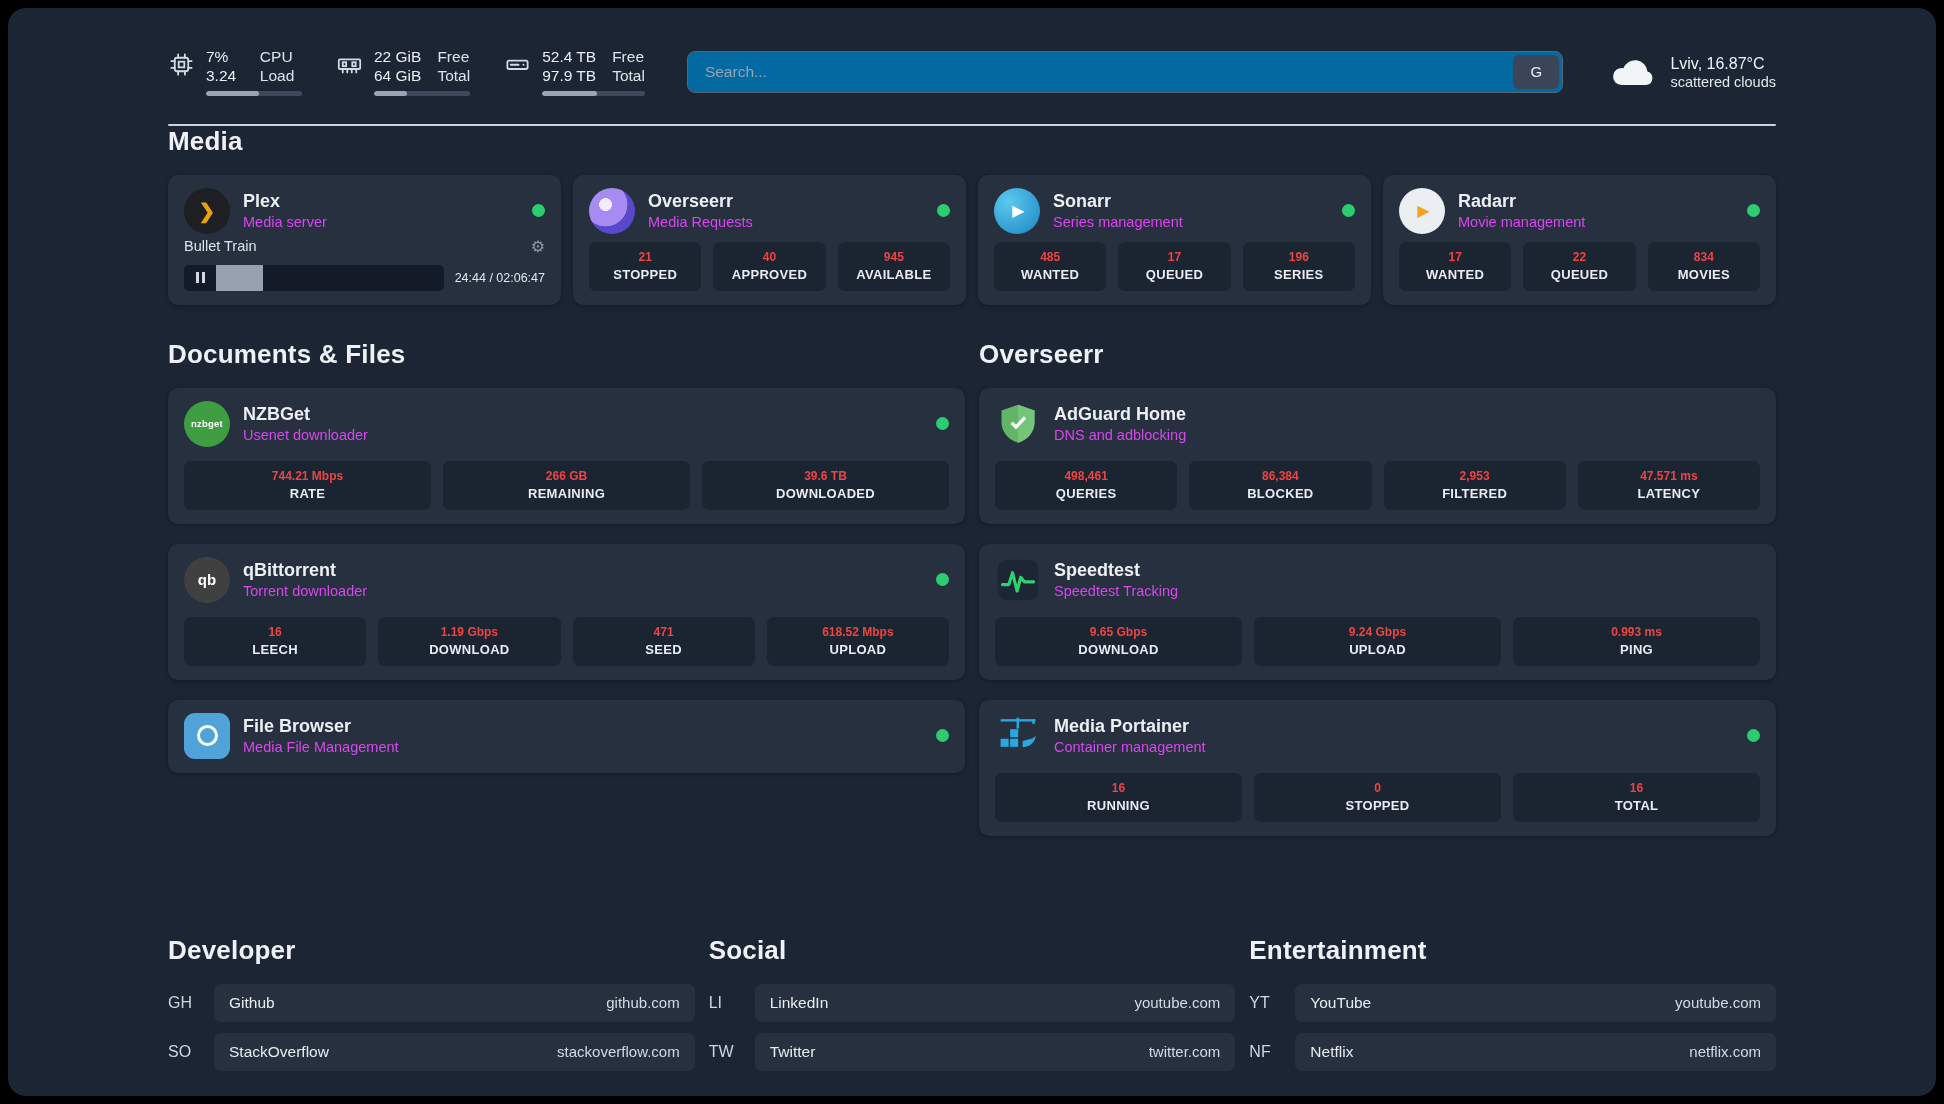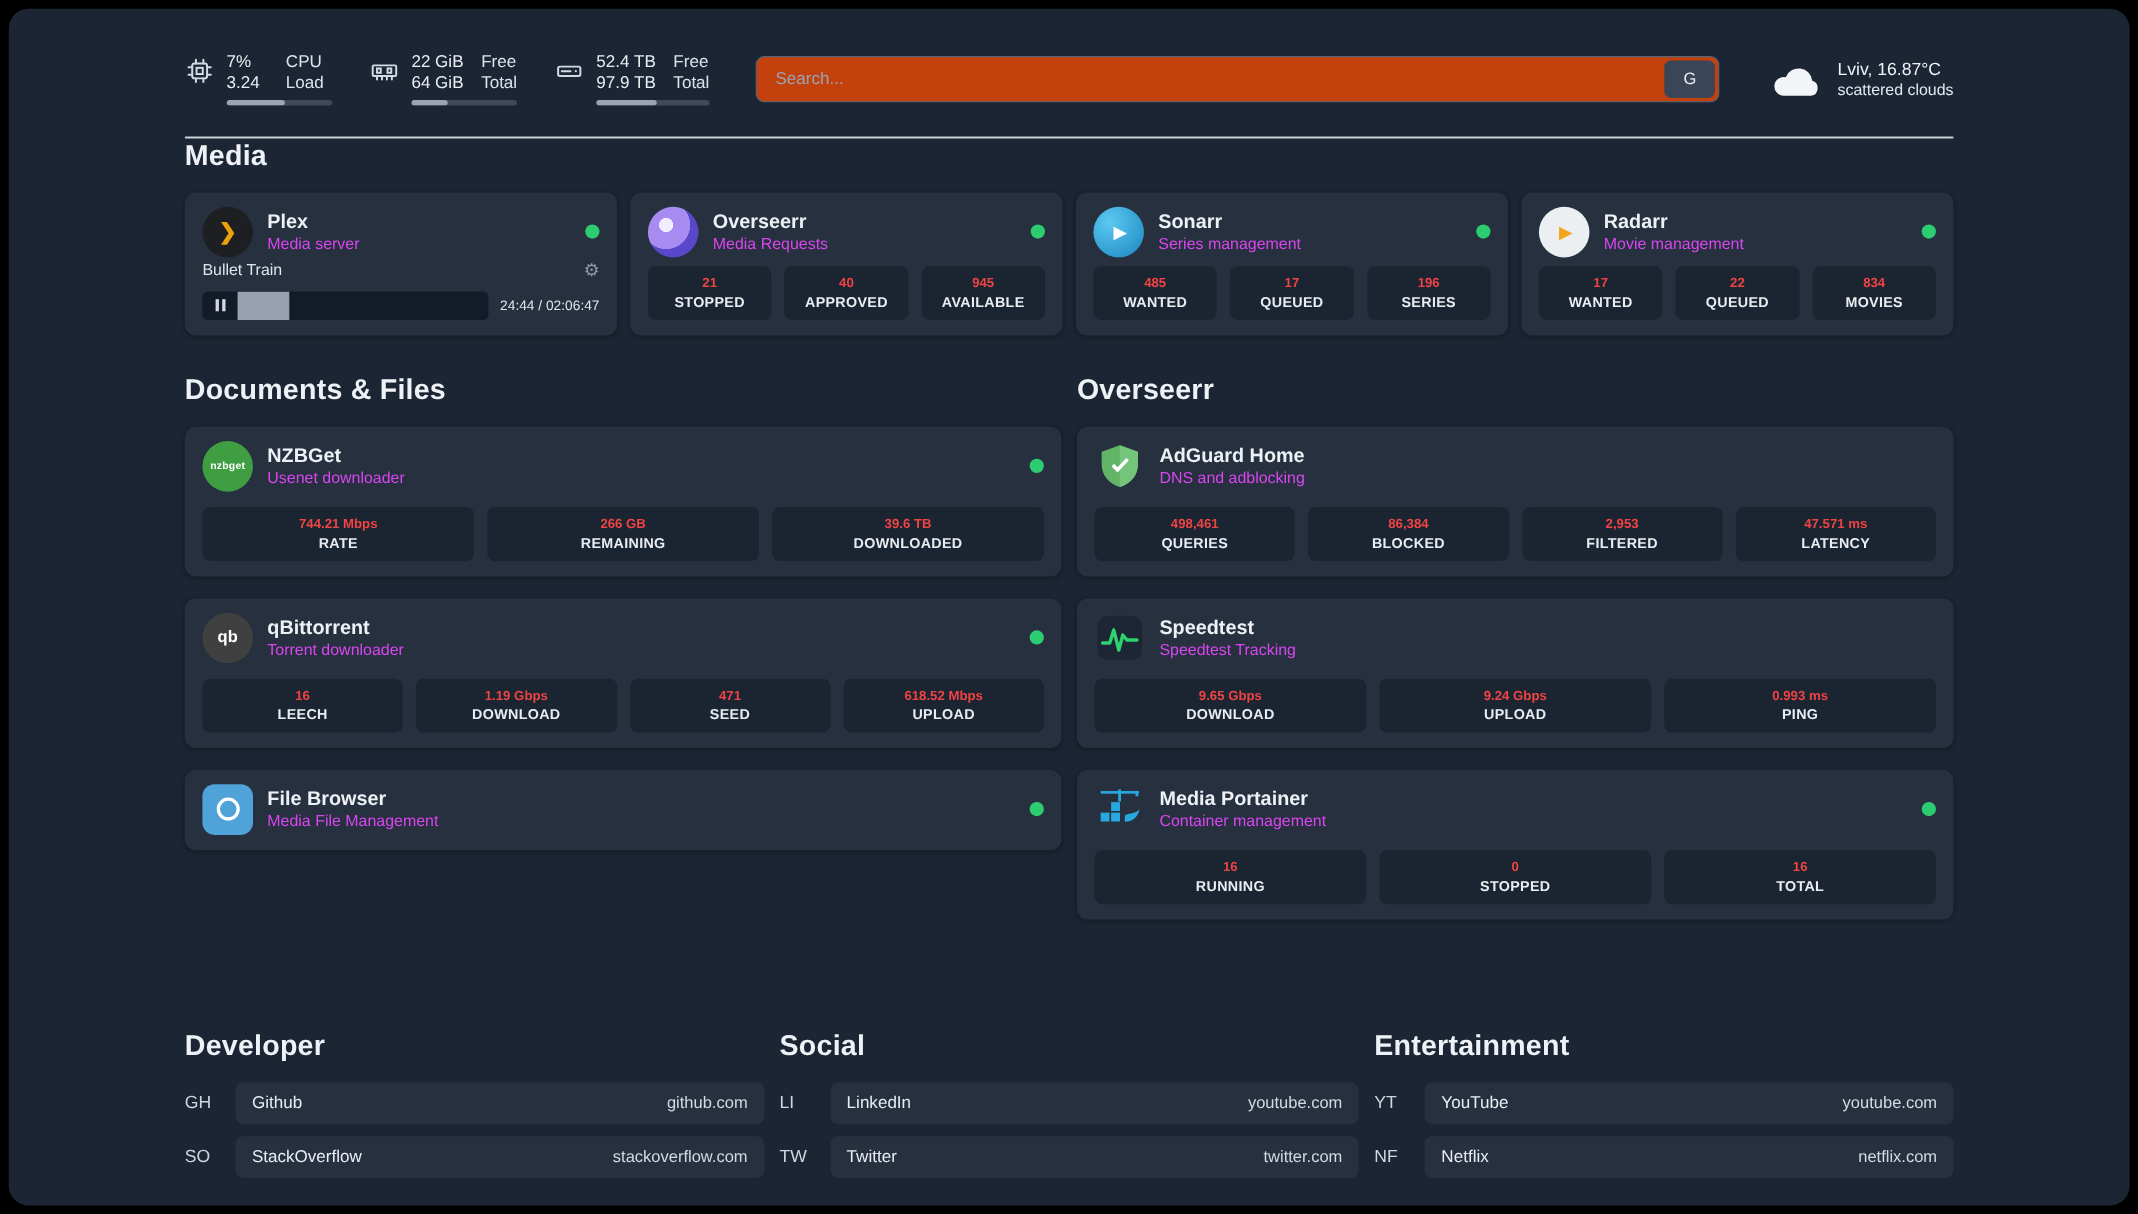--- a/index.html
+++ b/index.html
@@ -27,37 +27,37 @@
   .sys-body { min-width: 96px; }
   .sys-rows { display: grid; grid-template-columns: auto auto; column-gap: 16px; row-gap: 1px; font-size: 15.5px; line-height: 1.15; }
   .sys-val { color: #eaeef3; }
   .sys-lab { color: #dde3ea; }
   .sys-track { margin-top: 6px; height: 5px; background: #3e4a5c; border-radius: 3px; overflow: hidden; }
   .sys-fill { height: 100%; background: #9aa5b4; border-radius: 3px; }
 
   .searchwrap {
     flex: 1; margin: 0 46px 0 42px;
     border: 1px solid #5b6576; border-radius: 8px;
-    background: #c2410c; display: flex; align-items: center;
+    background: #0369a1; display: flex; align-items: center;
     padding: 3px; height: 42px;
   }
   .search-input {
     flex: 1; background: transparent; border: none; outline: none;
     color: #e0e6ee; font-size: 15.5px; padding: 0 14px;
     font-family: "Liberation Sans", sans-serif;
   }
   .search-input::placeholder { color: #9aa4b4; }
   .search-engine {
     width: 46px; height: 34px; flex: none;
     background: #3a4557; border: none; border-radius: 6px;
     color: #e8edf3; font-size: 15px; cursor: pointer;
     font-family: "Liberation Sans", sans-serif;
   }
 
-  .weather { display: flex; align-items: flex-end; gap: 13px; color: #eff2f6; }
+  .weather { display: flex; align-items: center; gap: 13px; color: #eff2f6; }
   .weather-icon { width: 48px; height: 32px; flex: none; }
   .weather-loc { font-size: 16px; line-height: 1.25; }
   .weather-cond { font-size: 14.5px; color: #e3e8ef; }
 
   .divider { height: 2px; background: #ccd2da; margin-top: 28px; border-radius: 1px; }
 
   
   .section-title { font-size: 26px; font-weight: 600; color: #eef1f5; margin-bottom: 18px; letter-spacing: .2px; }
   .media-section { }
   .media-grid { display: grid; grid-template-columns: repeat(4, 1fr); gap: 12px; }

